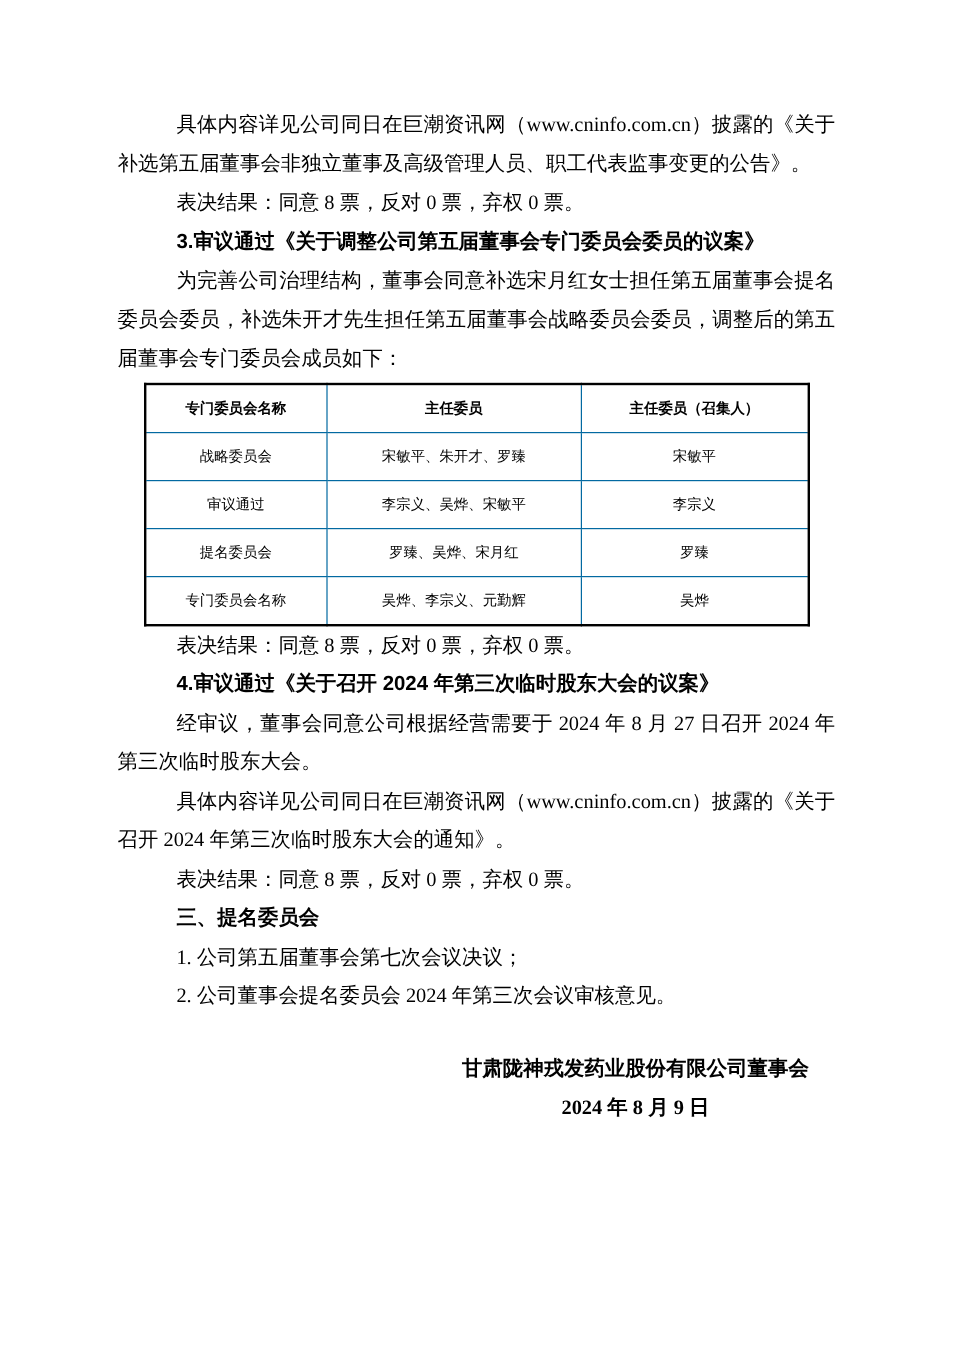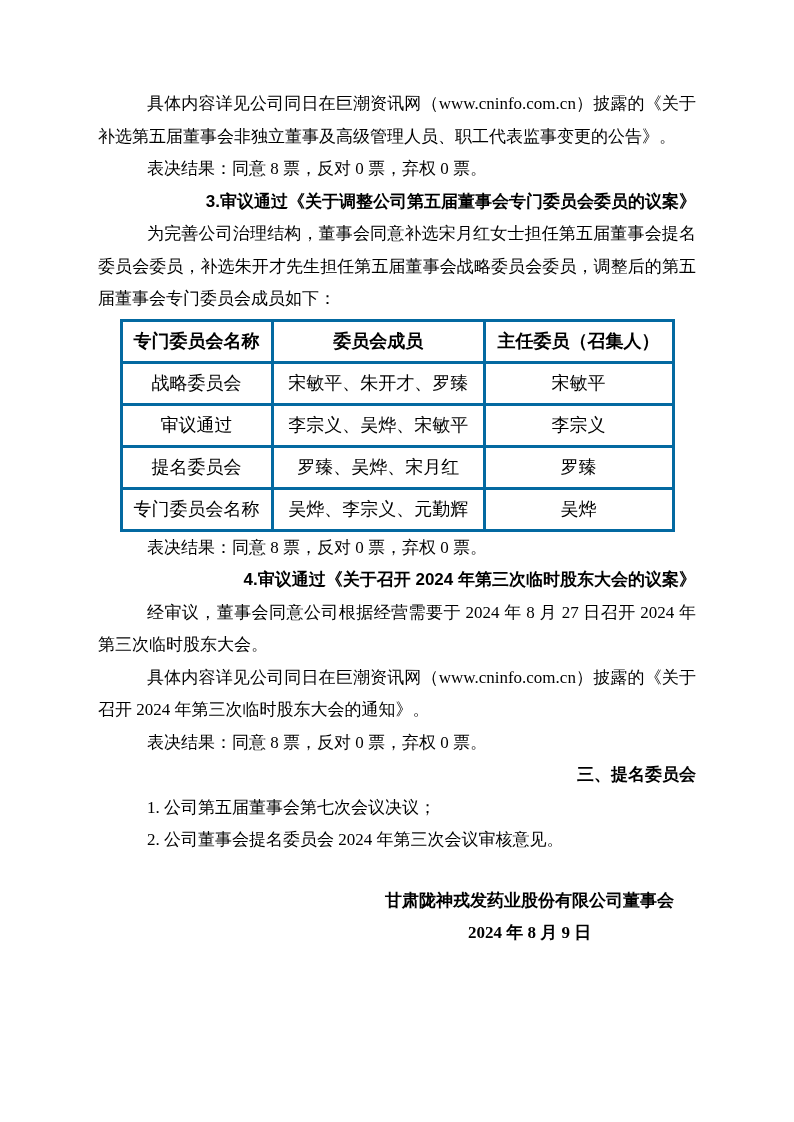--- a/index.html
+++ b/index.html
@@ -25,37 +25,37 @@
   .para {
     margin: 0;
     text-align: justify;
   }
   .indent {
     text-indent: 49px;
   }
   .heading {
     font-family: "Liberation Sans", "DejaVu Sans", sans-serif;
     font-weight: bold;
-    text-align: right;
+    text-align: left;
   }
   table.committee {
     border-collapse: collapse;
     table-layout: fixed;
     width: 555px;
     margin: 3px auto 0 auto;
     border: 2px solid #000000;
   }
   table.committee th,
   table.committee td {
-    border: 3px solid #0369a1;
+    border: 1px solid #0369a1;
     height: 39px;
     padding: 0 4px;
     text-align: center;
     vertical-align: middle;
-    font-size: 18px;
+    font-size: 12px;
     line-height: 22px;
     overflow: hidden;
   }
   table.committee th {
     font-family: "Liberation Sans", "DejaVu Sans", sans-serif;
     font-weight: bold;
   }
   .after-table {
     margin-top: 6px;
   }
@@ -89,21 +89,21 @@
 
   <table class="committee">
     <colgroup>
       <col style="width:27.4%">
       <col style="width:38.4%">
       <col style="width:34.2%">
     </colgroup>
     <thead>
       <tr>
         <th>专门委员会名称</th>
-        <th>委员会成员</th>
+        <th>主任委员</th>
         <th>主任委员（召集人）</th>
       </tr>
     </thead>
     <tbody>
       <tr>
         <td>战略委员会</td>
         <td>宋敏平、朱开才、罗臻</td>
         <td>宋敏平</td>
       </tr>
       <tr>

